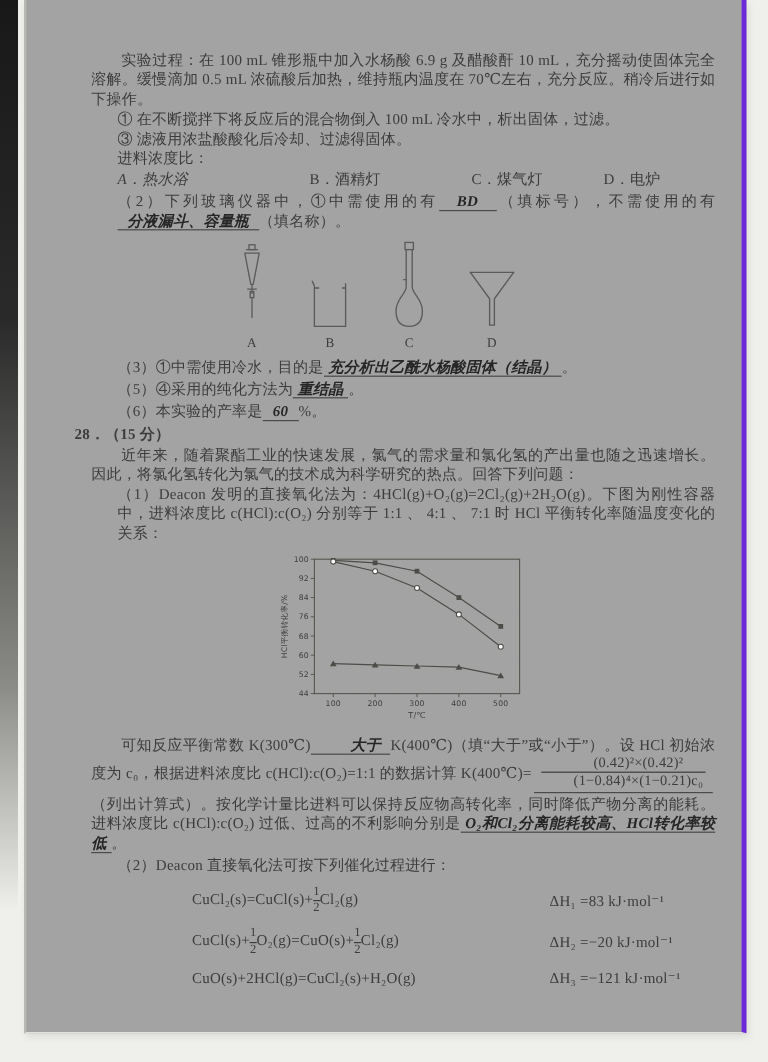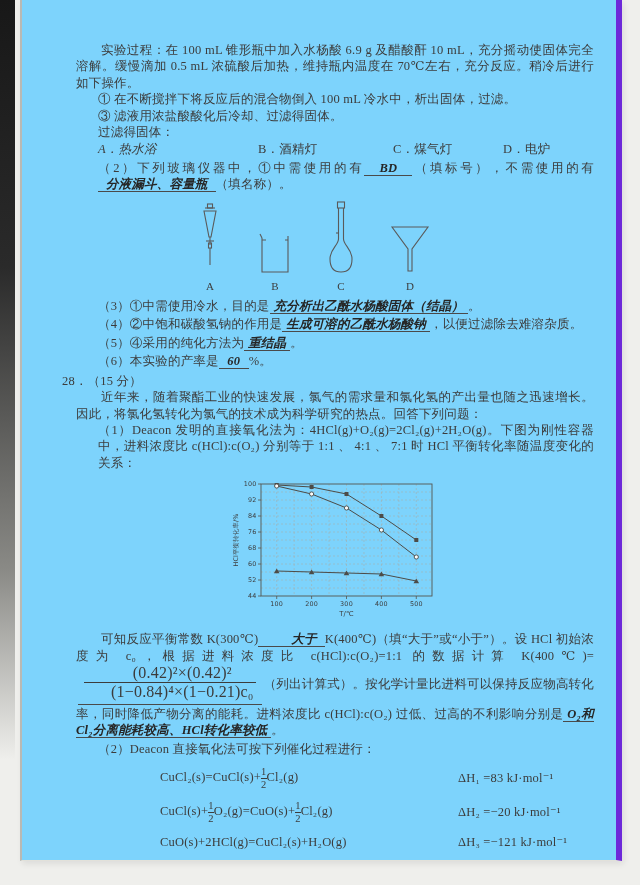--- a/index.html
+++ b/index.html
@@ -2,62 +2,62 @@
 <html><head>
 <meta charset="utf-8">
 <style>
   * { margin:0; padding:0; box-sizing:border-box; }
   html,body { width:640px; height:885px; }
   body { font-family:"Liberation Serif","DejaVu Serif",serif; background:#e9e9e6; }
   .scan { position:relative; width:640px; height:885px; background:#efefec; overflow:hidden; }
   .spine { position:absolute; left:0; top:0; width:15px; height:760px;
            background:linear-gradient(to bottom, #181818 0%, #2a2a2a 35%, #8a8a86 75%, rgba(200,200,196,0) 100%); }
   .page { position:absolute; left:20px; top:0; width:602px; height:861px;
-          background:#7dd3fc; border-left:2px solid #b9b9b4; border-right:6px solid #6d28d9;
+          background:#a3a3a3; border-left:2px solid #b9b9b4; border-right:4px solid #6d28d9;
           border-bottom:1px solid #e2e1da; box-shadow:2px 3px 6px rgba(0,0,0,0.08); }
   .content { position:relative; padding:42px 22px 0 54px; font-size:12.5px; line-height:16.4px;
              color:#3c3c3c; letter-spacing:0.2px; }
   p.body { text-align:justify; }
   .indent { text-indent:2em; }
   .step { padding-left:22px; }
   .ans { font-style:italic; font-weight:bold; color:#262626; border-bottom:1px solid #4a4a4a; }
   .blank { display:inline-block; text-align:center; padding:0 8px; line-height:14px; }
   .ansrun { padding:0 4px; }
   .options { display:flex; margin-top:1px; }
   .options span:nth-child(1){ width:160px;font-style:italic; } .options span:nth-child(2){ width:135px; }
   .options span:nth-child(3){ width:110px; }
   .glassware { display:flex; align-items:flex-end; margin:8px 0 4px 120px; }
   .gw { display:flex; flex-direction:column; align-items:center; margin-right:34px; }
   .gw svg { display:block; }
   .gw .lbl { font-size:11px; margin-top:3px; color:#3c3c3c; }
   .qline { margin-top:2px; }
-  .sec28 { margin-top:3px; margin-left:-14px; }
+  .sec28 { margin-top:3px; margin-left:-14px;font-weight:bold; }
   .chart-wrap { display:flex; justify-content:center; margin:6px 0 4px 0; }
   .frac { display:inline-flex; flex-direction:column; text-align:center; vertical-align:middle;
           line-height:1.15; font-size:11.5px; position:relative; top:-1px; }
   .frac .den { border-top:1px solid #3c3c3c; }
-  .kfrac { font-size:16px; border-bottom:1px solid #4a4a4a; padding:1px 6px 2px; margin:0 2px; }
+  .kfrac { font-size:12px; border-bottom:1px solid #4a4a4a; padding:1px 6px 2px; margin:0 2px; }
   .kfrac .den { border-top:1px solid #3c3c3c; padding:0 2px; }
   .eqrow { display:flex; margin-left:84px; align-items:center; margin-top:9px; }
   .eqrow .eq { width:298px; }
   .eqrow .frac { font-size:10.5px; top:0; }
   svg text { font-family:"DejaVu Sans","Liberation Sans",sans-serif; }
 </style>
 </head>
 <body>
 
 <div class="scan">
   <div class="spine"></div>
   <div class="page">
     <div class="content">
 
       <p class="body indent">实验过程：在 100 mL 锥形瓶中加入水杨酸 6.9 g 及醋酸酐 10 mL，充分摇动使固体完全溶解。缓慢滴加 0.5 mL 浓硫酸后加热，维持瓶内温度在 70℃左右，充分反应。稍冷后进行如下操作。</p>
       <p class="body step">① 在不断搅拌下将反应后的混合物倒入 100 mL 冷水中，析出固体，过滤。</p>
       <p class="body step">③ 滤液用浓盐酸酸化后冷却、过滤得固体。</p>
-      <p class="body step">过滤得固体：</p>
+      <p class="body step">进料浓度比：</p>
 
 
       <div class="options step">
         <span>A．热水浴</span>
         <span>B．酒精灯</span>
         <span>C．煤气灯</span>
         <span>D．电炉</span>
       </div>
 
       <p class="body step qline"><span>（2）下列玻璃仪器中，①中需使用的有</span><span class="ans blank" style="min-width:48px">BD</span><span>（填标号），不需使用的有</span><span class="ans blank">分液漏斗、容量瓶</span><span>（填名称）。</span></p>
@@ -101,21 +101,20 @@
           <span>
             <svg width="40" height="52" viewBox="0 0 40 52" fill="none" stroke="#5a5a5a" stroke-width="1.1">
               <path d="M2 4 L38 4 L22 26 L22 48 L18 48 L18 26 L2 4 Z"></path>
             </svg>
           </span>
           <span class="lbl">D</span>
         </div>
       </div>
 
       <p class="body step qline"><span>（3）①中需使用冷水，目的是</span><span class="ans ansrun">充分析出乙酰水杨酸固体（结晶）</span><span>。</span></p>
-      <p class="body step qline"><span>（4）②中饱和碳酸氢钠的作用是</span><span class="ans ansrun">生成可溶的乙酰水杨酸钠</span><span>，以便过滤除去难溶杂质。</span></p>
       <p class="body step qline"><span>（5）④采用的纯化方法为</span><span class="ans ansrun">重结晶</span><span>。</span></p>
       <p class="body step qline"><span>（6）本实验的产率是</span><span class="ans blank" style="min-width:30px">60</span><span>%。</span></p>
 
       <p class="body sec28">28．（15 分）</p>
       <p class="body indent">近年来，随着聚酯工业的快速发展，氯气的需求量和氯化氢的产出量也随之迅速增长。因此，将氯化氢转化为氯气的技术成为科学研究的热点。回答下列问题：</p>
       <p class="body step">（1）Deacon 发明的直接氧化法为：4HCl(g)+O₂(g)=2Cl₂(g)+2H₂O(g)。下图为刚性容器中，进料浓度比 c(HCl):c(O₂) 分别等于 1:1 、 4:1 、 7:1 时 HCl 平衡转化率随温度变化的关系：</p>
 
       <div class="chart-wrap">
         <svg id="chart-svg" width="212" height="150" viewBox="0 0 212 150">
             <line x1="32" y1="111" x2="203" y2="111" stroke="#a8a8a2" stroke-width="0.5" stroke-dasharray="2,2"></line>

